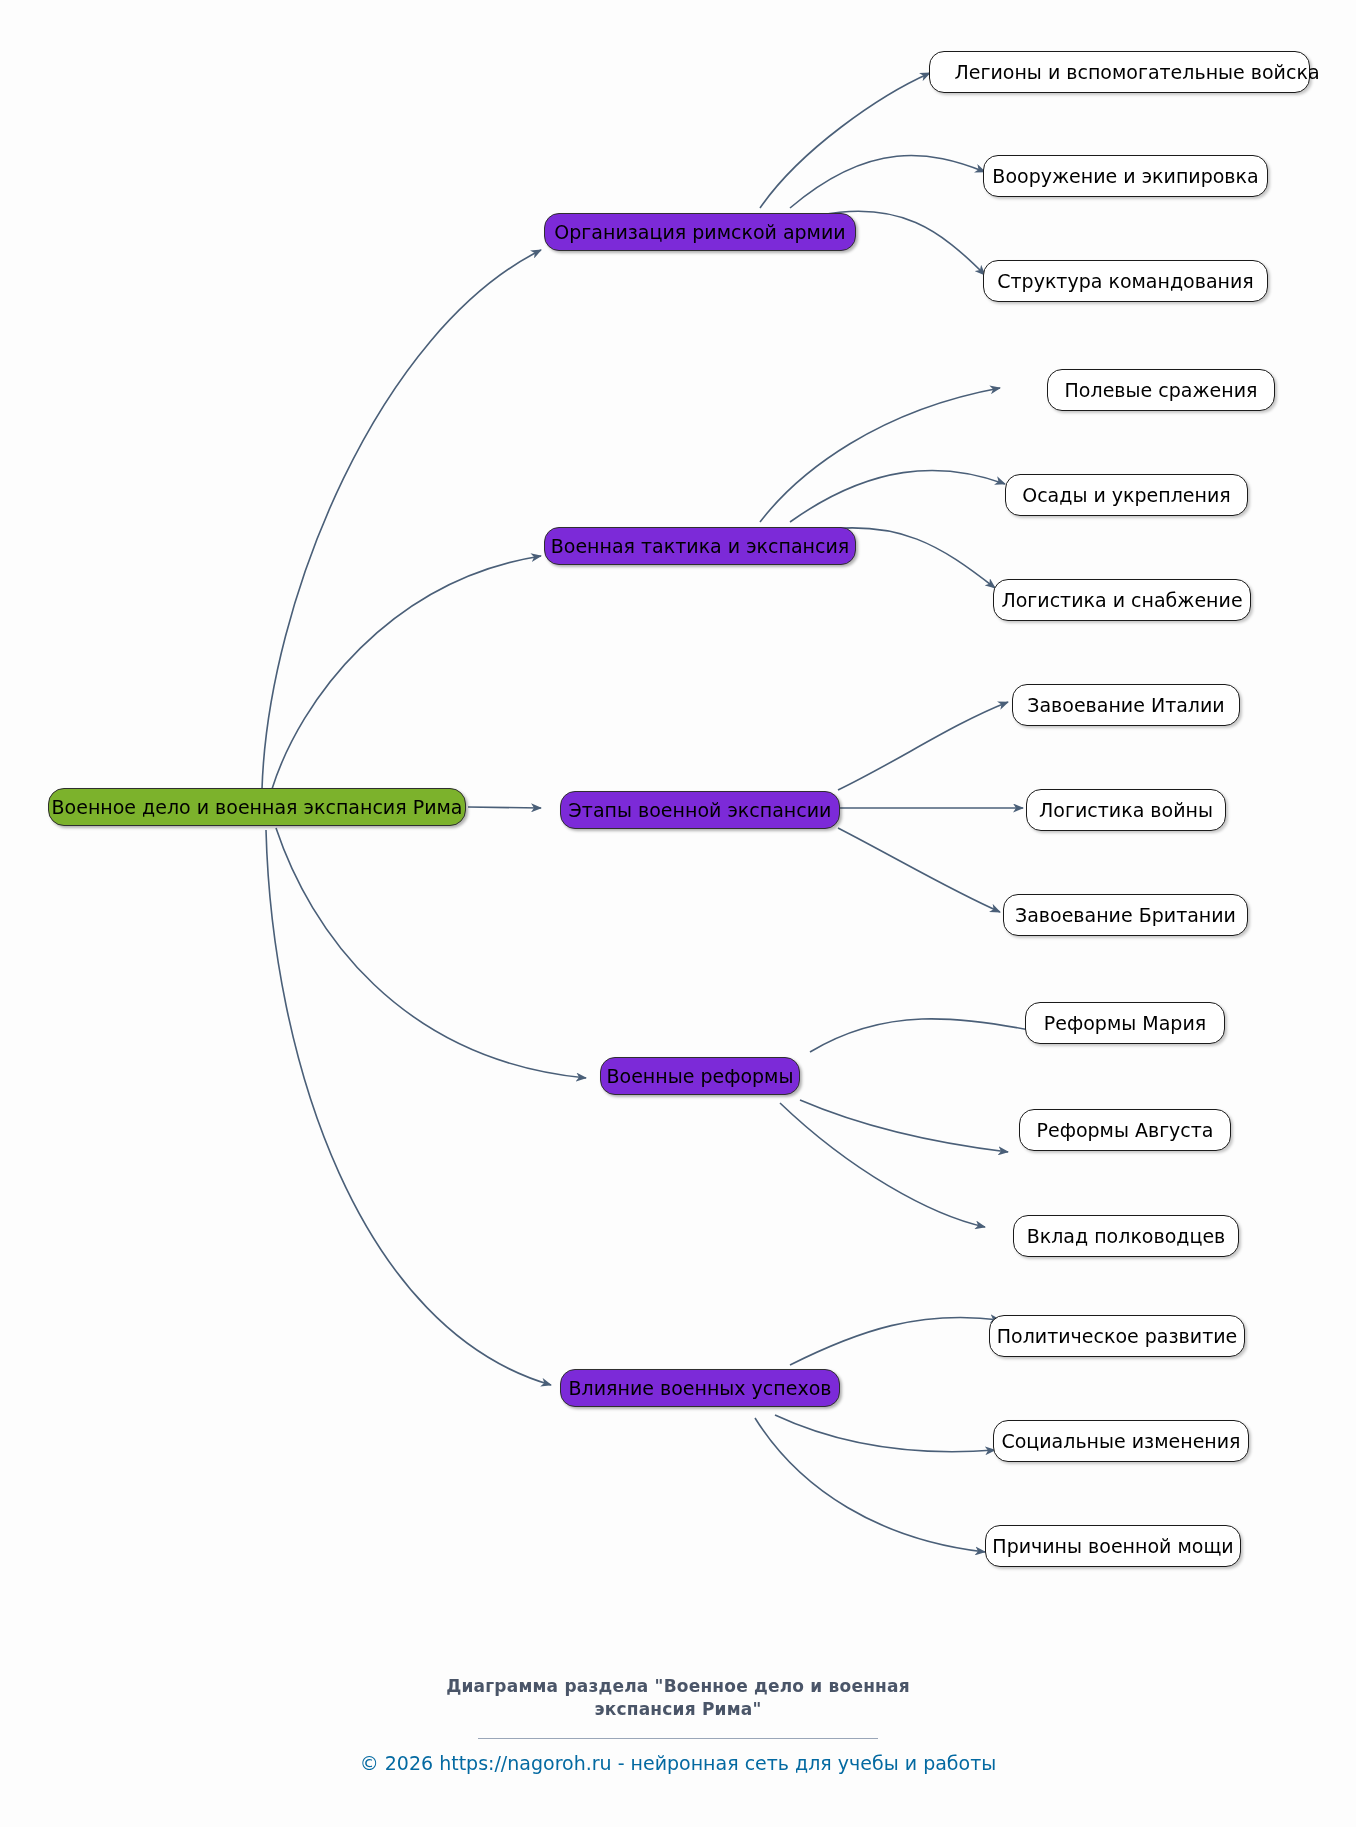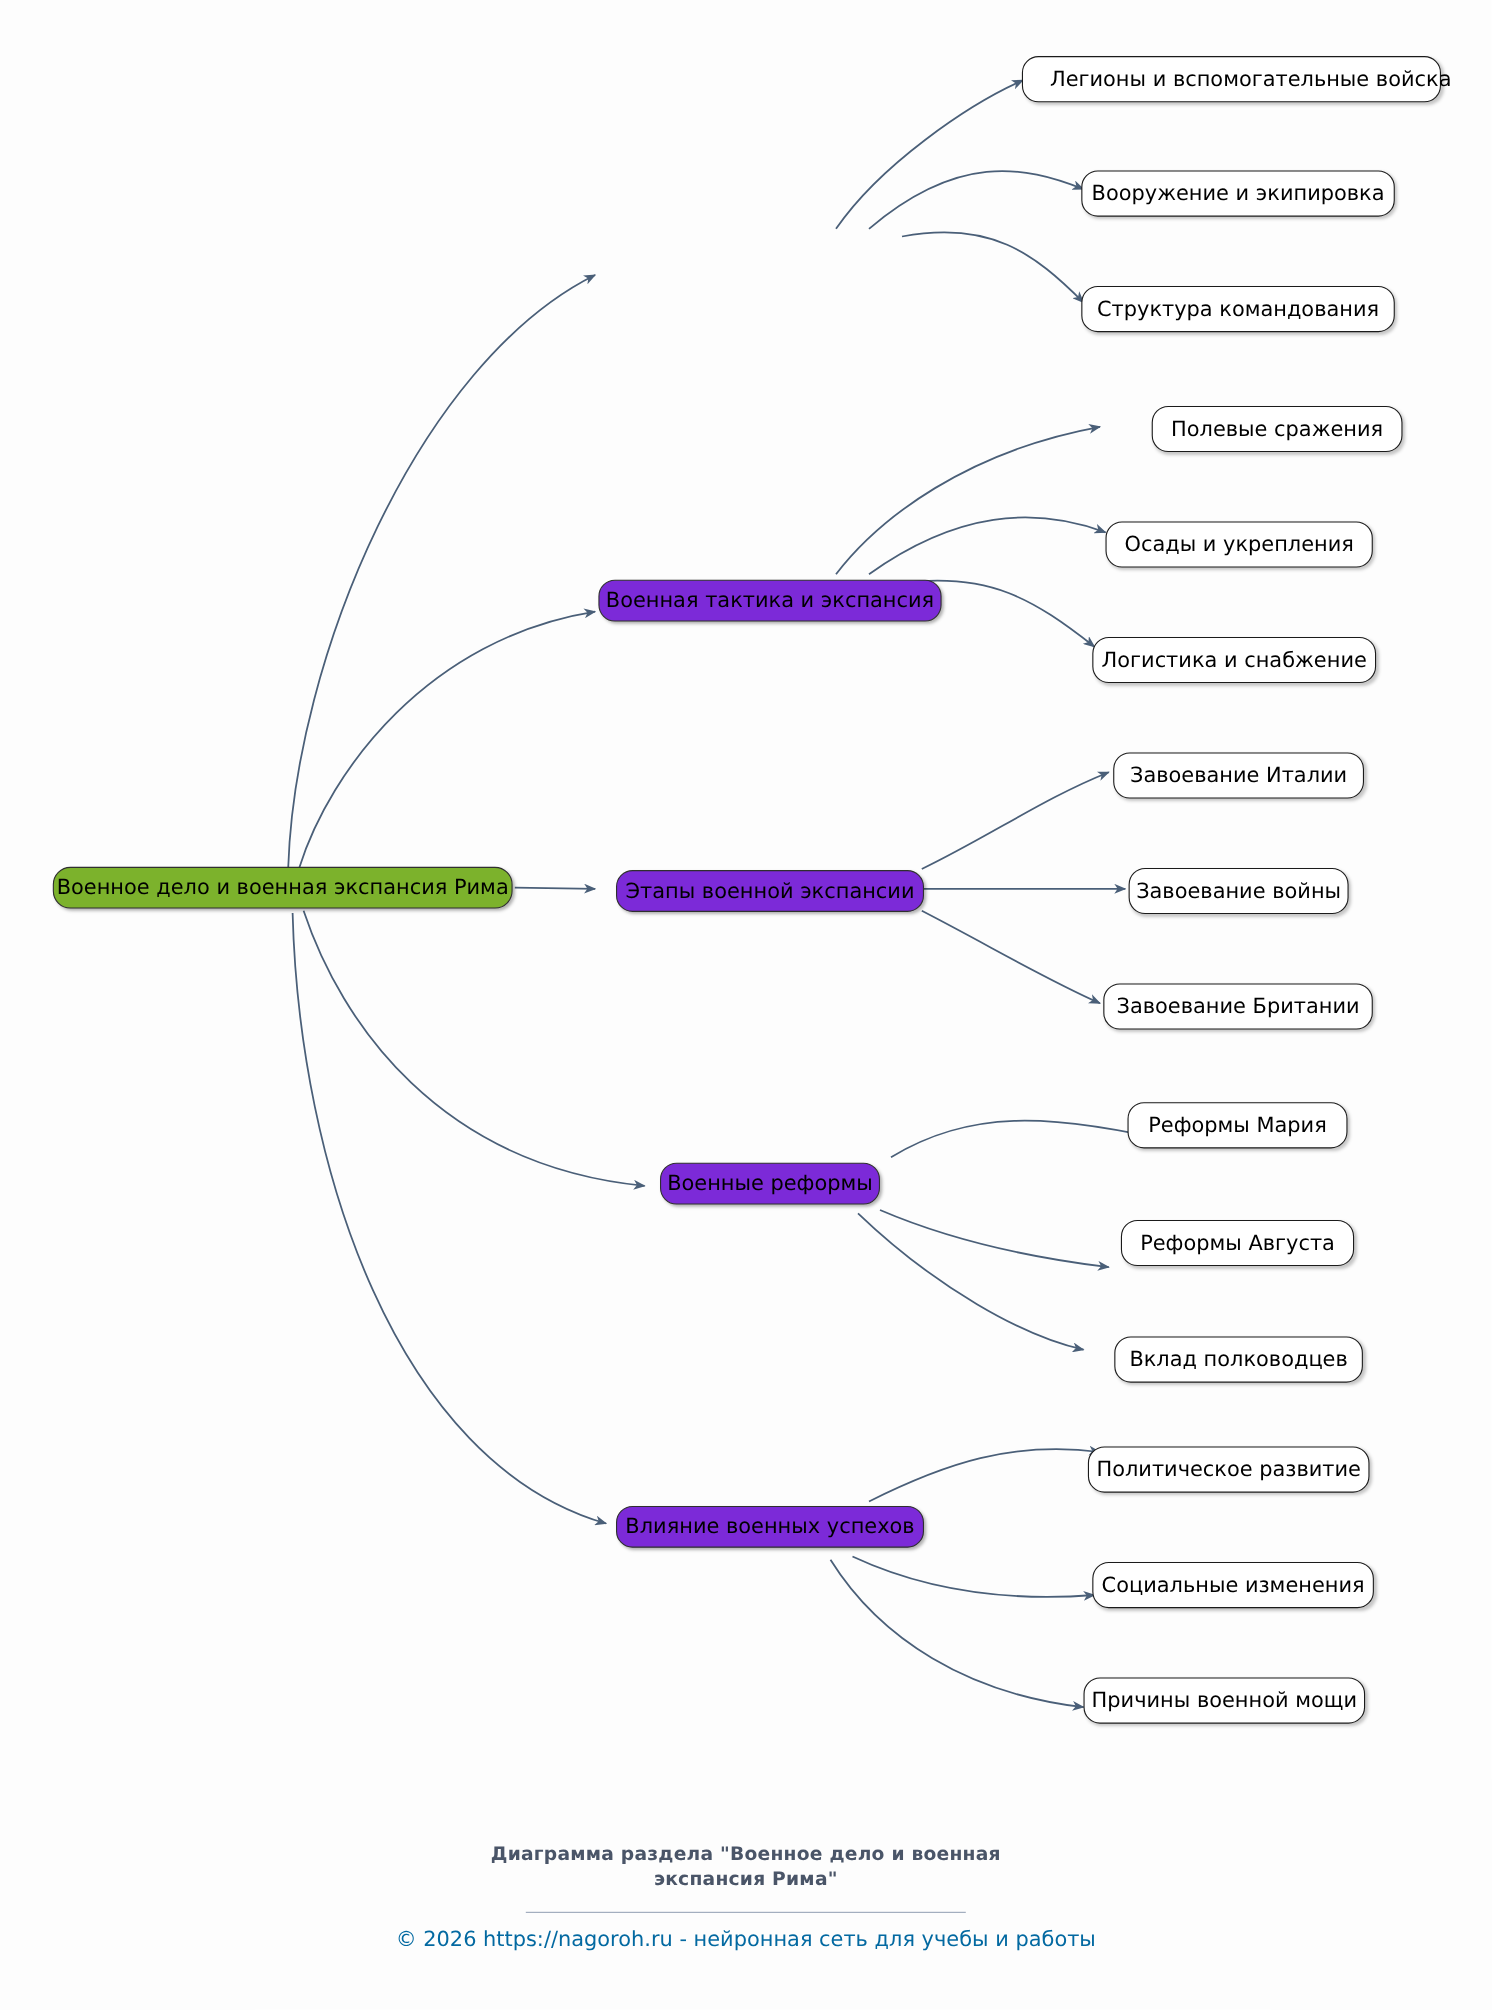--- a/index.html
+++ b/index.html
@@ -124,20 +124,23 @@
       <path d="M 790 1365 C 860 1330 920 1310 1000 1320"></path>
       <path d="M 775 1415 C 850 1450 930 1455 995 1450"></path>
       <path d="M 755 1418 C 800 1490 880 1540 985 1552"></path>
     </g>
   </svg>
 
   <div class="node node-root" style="left:48px; top:788px; width:418px; height:38px;">
     <span>Военное дело и военная экспансия Рима</span>
   </div>
 
+  <div class="node node-branch" style="left:544px; top:213px; width:312px; height:38px;">
+    <span>Организация римской армии</span>
+  </div>
   <div class="node node-leaf" style="left:929px; top:51px; width:381px; height:42px;padding-left:35px;">
     <span>Легионы и вспомогательные войска</span>
   </div>
   <div class="node node-leaf" style="left:983px; top:155px; width:285px; height:42px;">
     <span>Вооружение и экипировка</span>
   </div>
   <div class="node node-leaf" style="left:983px; top:260px; width:285px; height:42px;">
     <span>Структура командования</span>
   </div>
 
@@ -154,21 +157,21 @@
     <span>Логистика и снабжение</span>
   </div>
 
   <div class="node node-branch" style="left:560px; top:791px; width:280px; height:38px;justify-content:center;">
     <span>Этапы военной экспансии</span>
   </div>
   <div class="node node-leaf" style="left:1012px; top:684px; width:228px; height:42px;">
     <span>Завоевание Италии</span>
   </div>
   <div class="node node-leaf" style="left:1026px; top:789px; width:200px; height:42px;">
-    <span>Завоевание войны</span>
+    <span>Логистика войны</span>
   </div>
   <div class="node node-leaf" style="left:1003px; top:894px; width:245px; height:42px;">
     <span>Завоевание Британии</span>
   </div>
 
   <div class="node node-branch" style="left:600px; top:1057px; width:200px; height:38px;">
     <span>Военные реформы</span>
   </div>
   <div class="node node-leaf" style="left:1025px; top:1002px; width:200px; height:42px;">
     <span>Реформы Мария</span>

